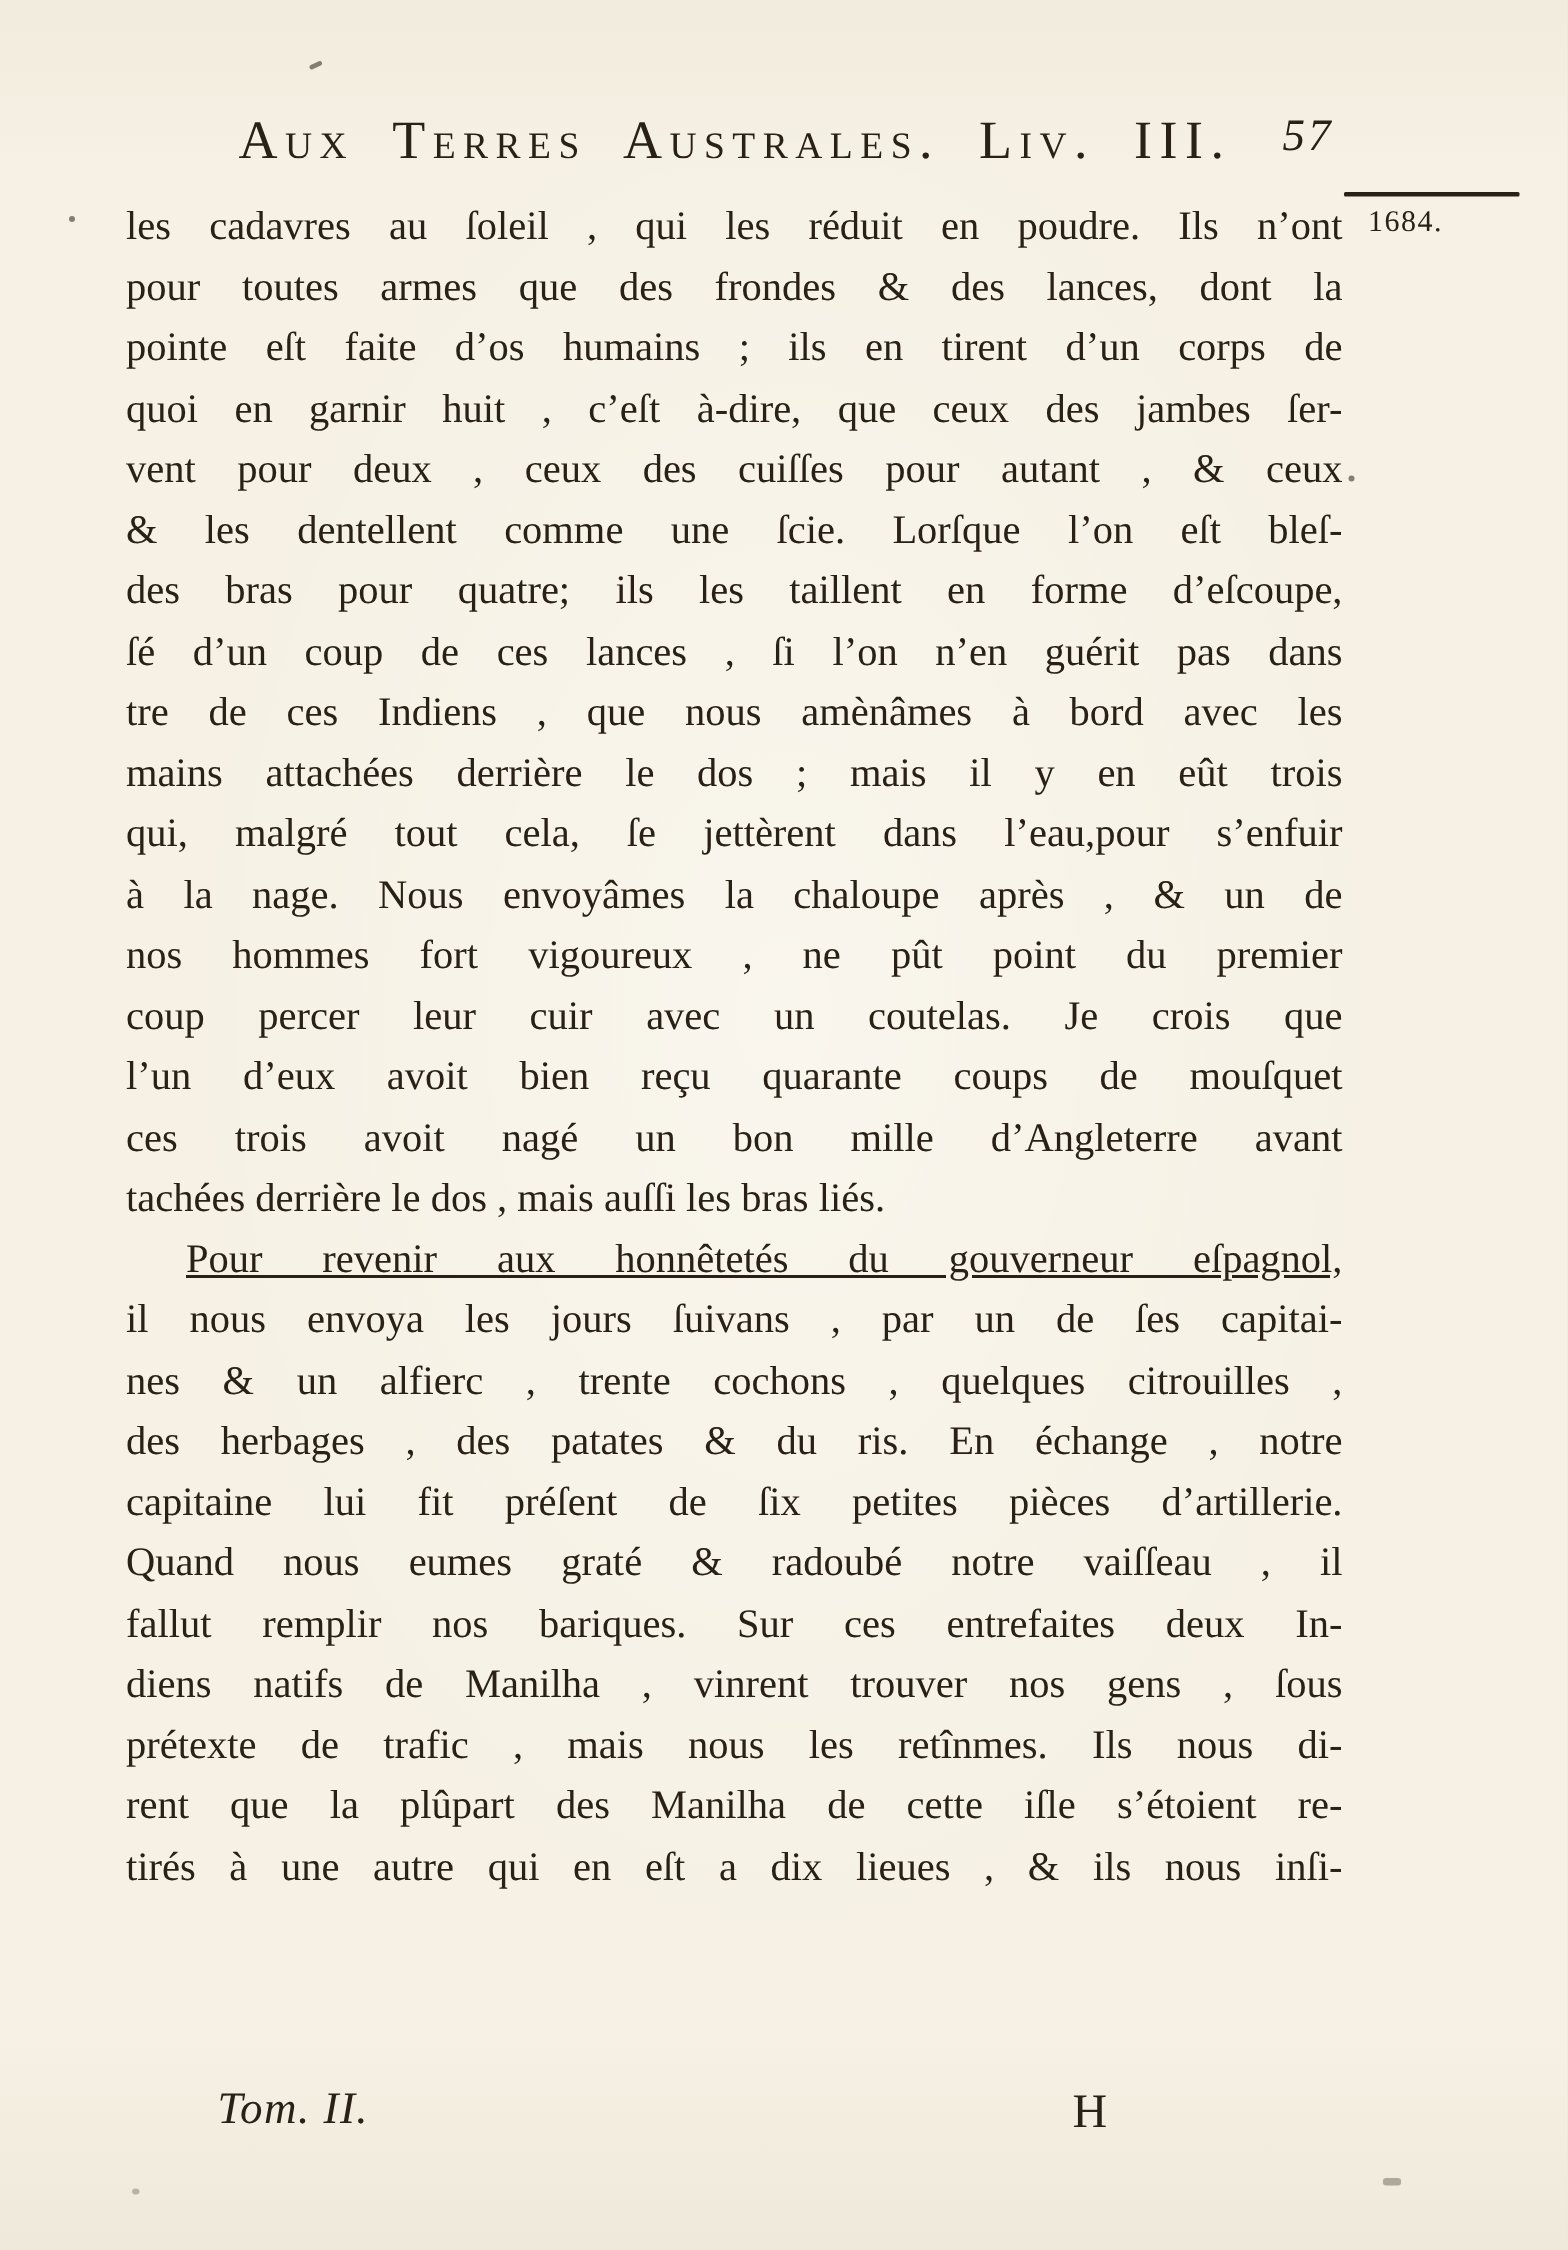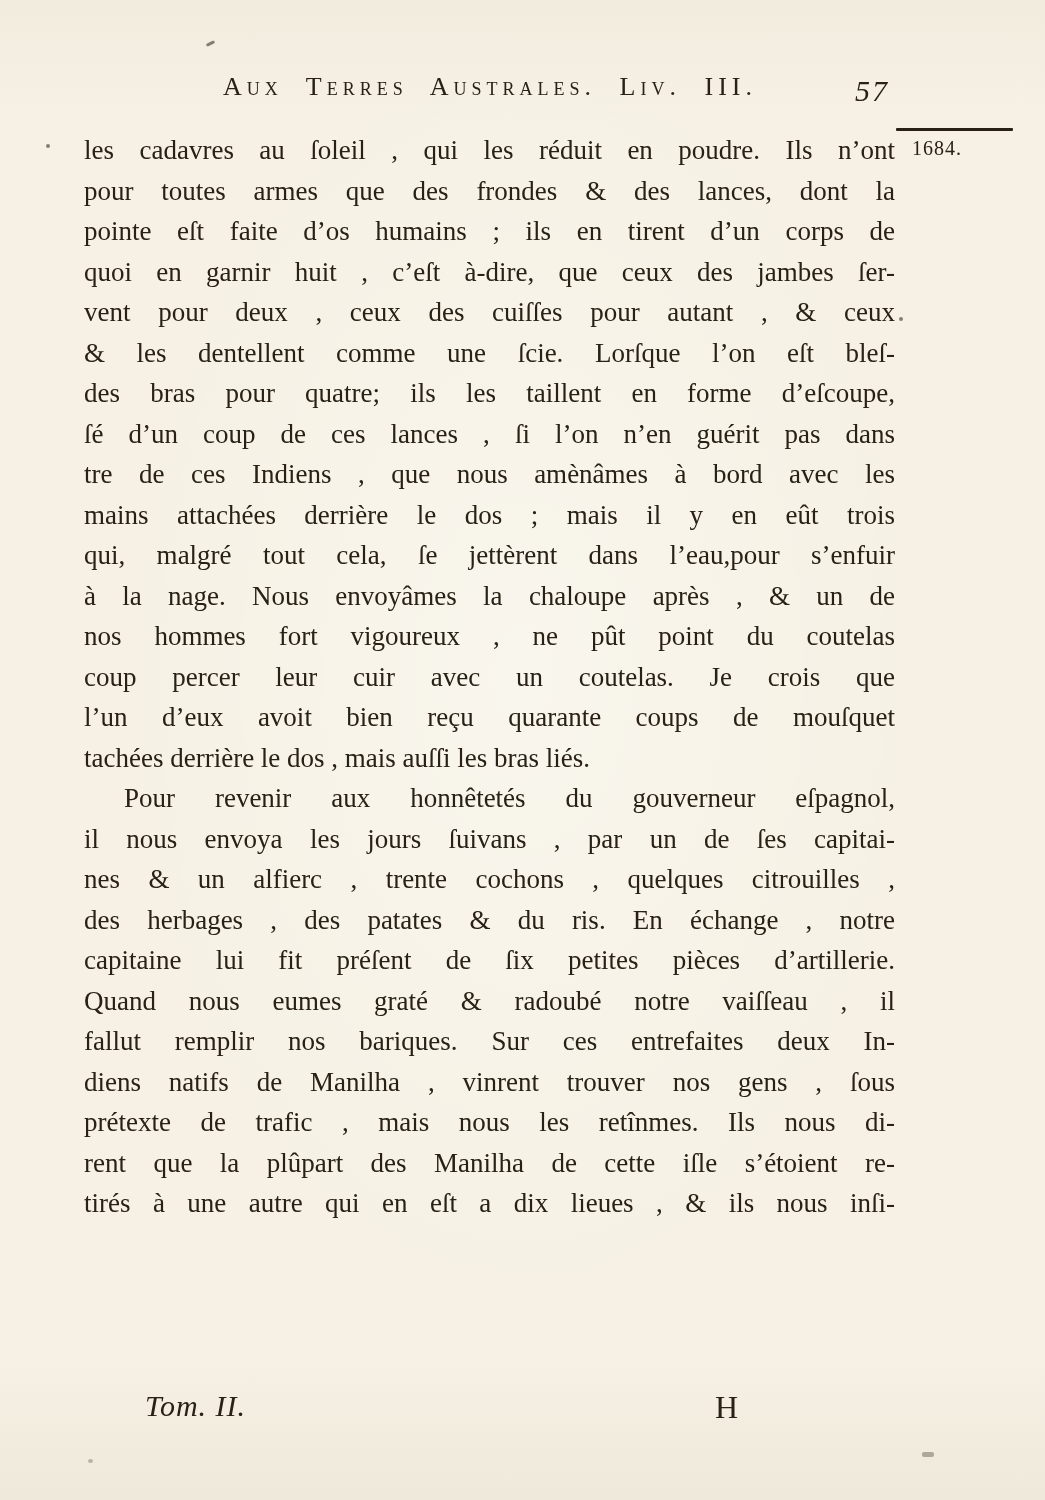--- a/index.html
+++ b/index.html
@@ -23,21 +23,21 @@
   
   .running-head {
     position: absolute;
     left: 85px;
     top: 72px;
     width: 810px;
     text-align: center;
   }
   .running-title {
     font-variant: small-caps;
-    font-size: 26px;
+    font-size: 36px;
     letter-spacing: 5px;
     word-spacing: 12px;
     white-space: nowrap;
     margin-top: 13px;
   }
   .page-number {
     position: absolute;
     right: 6px;
     top: 2px;
     font-style: italic;
@@ -76,21 +76,21 @@
     line-height: 40.5px;
   }
   .paragraph { margin: 0; }
   .line {
     text-align: justify;
     text-align-last: justify;
     text-justify: inter-word;
     white-space: normal;
   }
   .line.nojust { text-align-last: left; }
-  .line.indent { text-indent: 40px; }
+  .line.indent { text-indent: 40px; text-decoration: underline; }
 
   
   .page-footer {
     position: absolute;
     left: 85px;
     top: 1389px;
     width: 810px;
     height: 44px;
   }
   .volume-label {
@@ -142,23 +142,24 @@
         <div class="line">pointe eſt faite d’os humains ; ils en tirent d’un corps de</div>
         <div class="line">quoi en garnir huit , c’eſt à-dire, que ceux des jambes ſer-</div>
         <div class="line">vent pour deux , ceux des cuiſſes pour autant , &amp; ceux</div>
         <div class="line">&amp; les dentellent comme une ſcie. Lorſque l’on eſt bleſ-</div>
         <div class="line">des bras pour quatre; ils les taillent en forme d’eſcoupe,</div>
         <div class="line">ſé d’un coup de ces lances , ſi l’on n’en guérit pas dans</div>
         <div class="line">tre de ces Indiens , que nous amènâmes à bord avec les</div>
         <div class="line">mains attachées derrière le dos ; mais il y en eût trois</div>
         <div class="line">qui, malgré tout cela, ſe jettèrent dans l’eau,pour s’enfuir</div>
         <div class="line">à la nage. Nous envoyâmes la chaloupe après , &amp; un de</div>
-        <div class="line">nos hommes fort vigoureux , ne pût point du coutelas</div>
+        <div class="line">nos hommes fort vigoureux , ne pût point du premier</div>
         <div class="line">coup percer leur cuir avec un coutelas. Je  crois que</div>
         <div class="line">l’un d’eux avoit bien reçu quarante coups de mouſquet</div>
+        <div class="line">ces trois avoit nagé un bon mille d’Angleterre avant</div>
         <div class="line nojust">tachées derrière le dos , mais auſſi les bras liés.</div>
       </div>
       <div class="paragraph">
         <div class="line indent">Pour revenir aux honnêtetés du gouverneur eſpagnol,</div>
         <div class="line">il nous envoya les jours ſuivans , par un de ſes capitai-</div>
         <div class="line">nes &amp; un alfierc , trente cochons , quelques citrouilles ,</div>
         <div class="line">des herbages , des patates &amp; du ris. En échange , notre</div>
         <div class="line">capitaine lui fit préſent de ſix petites pièces d’artillerie.</div>
         <div class="line">Quand nous eumes graté &amp; radoubé notre vaiſſeau , il</div>
         <div class="line">fallut remplir nos bariques. Sur ces entrefaites deux In-</div>

